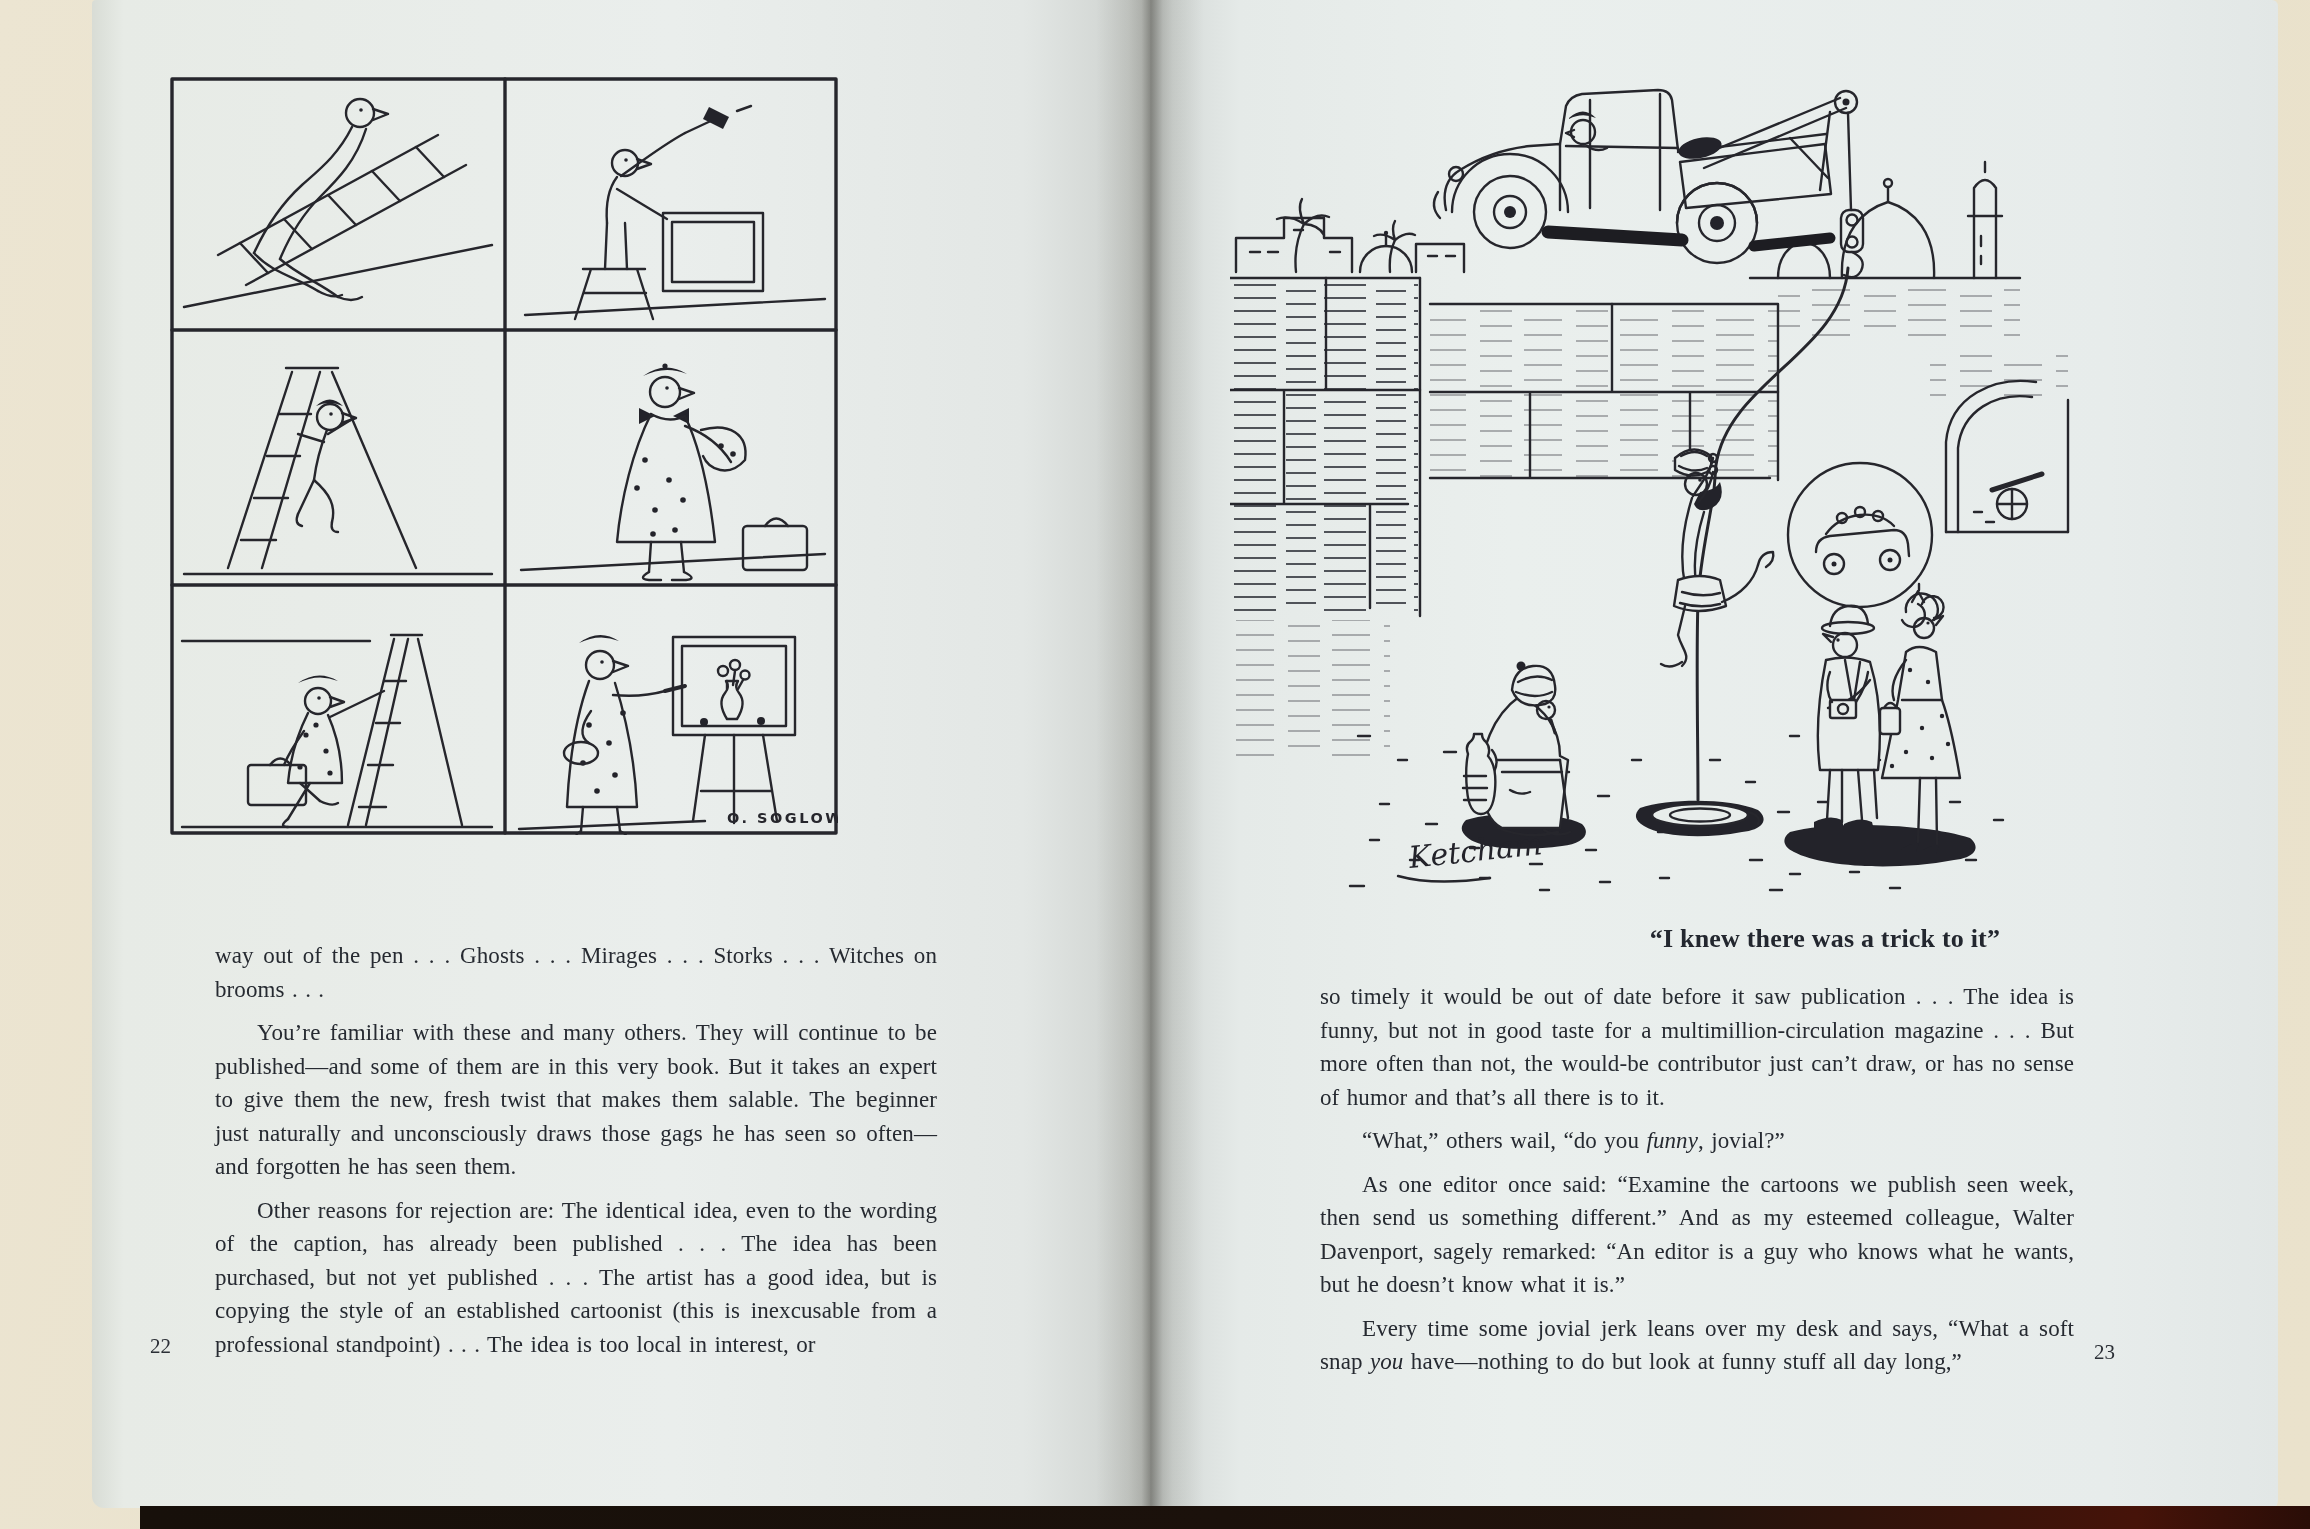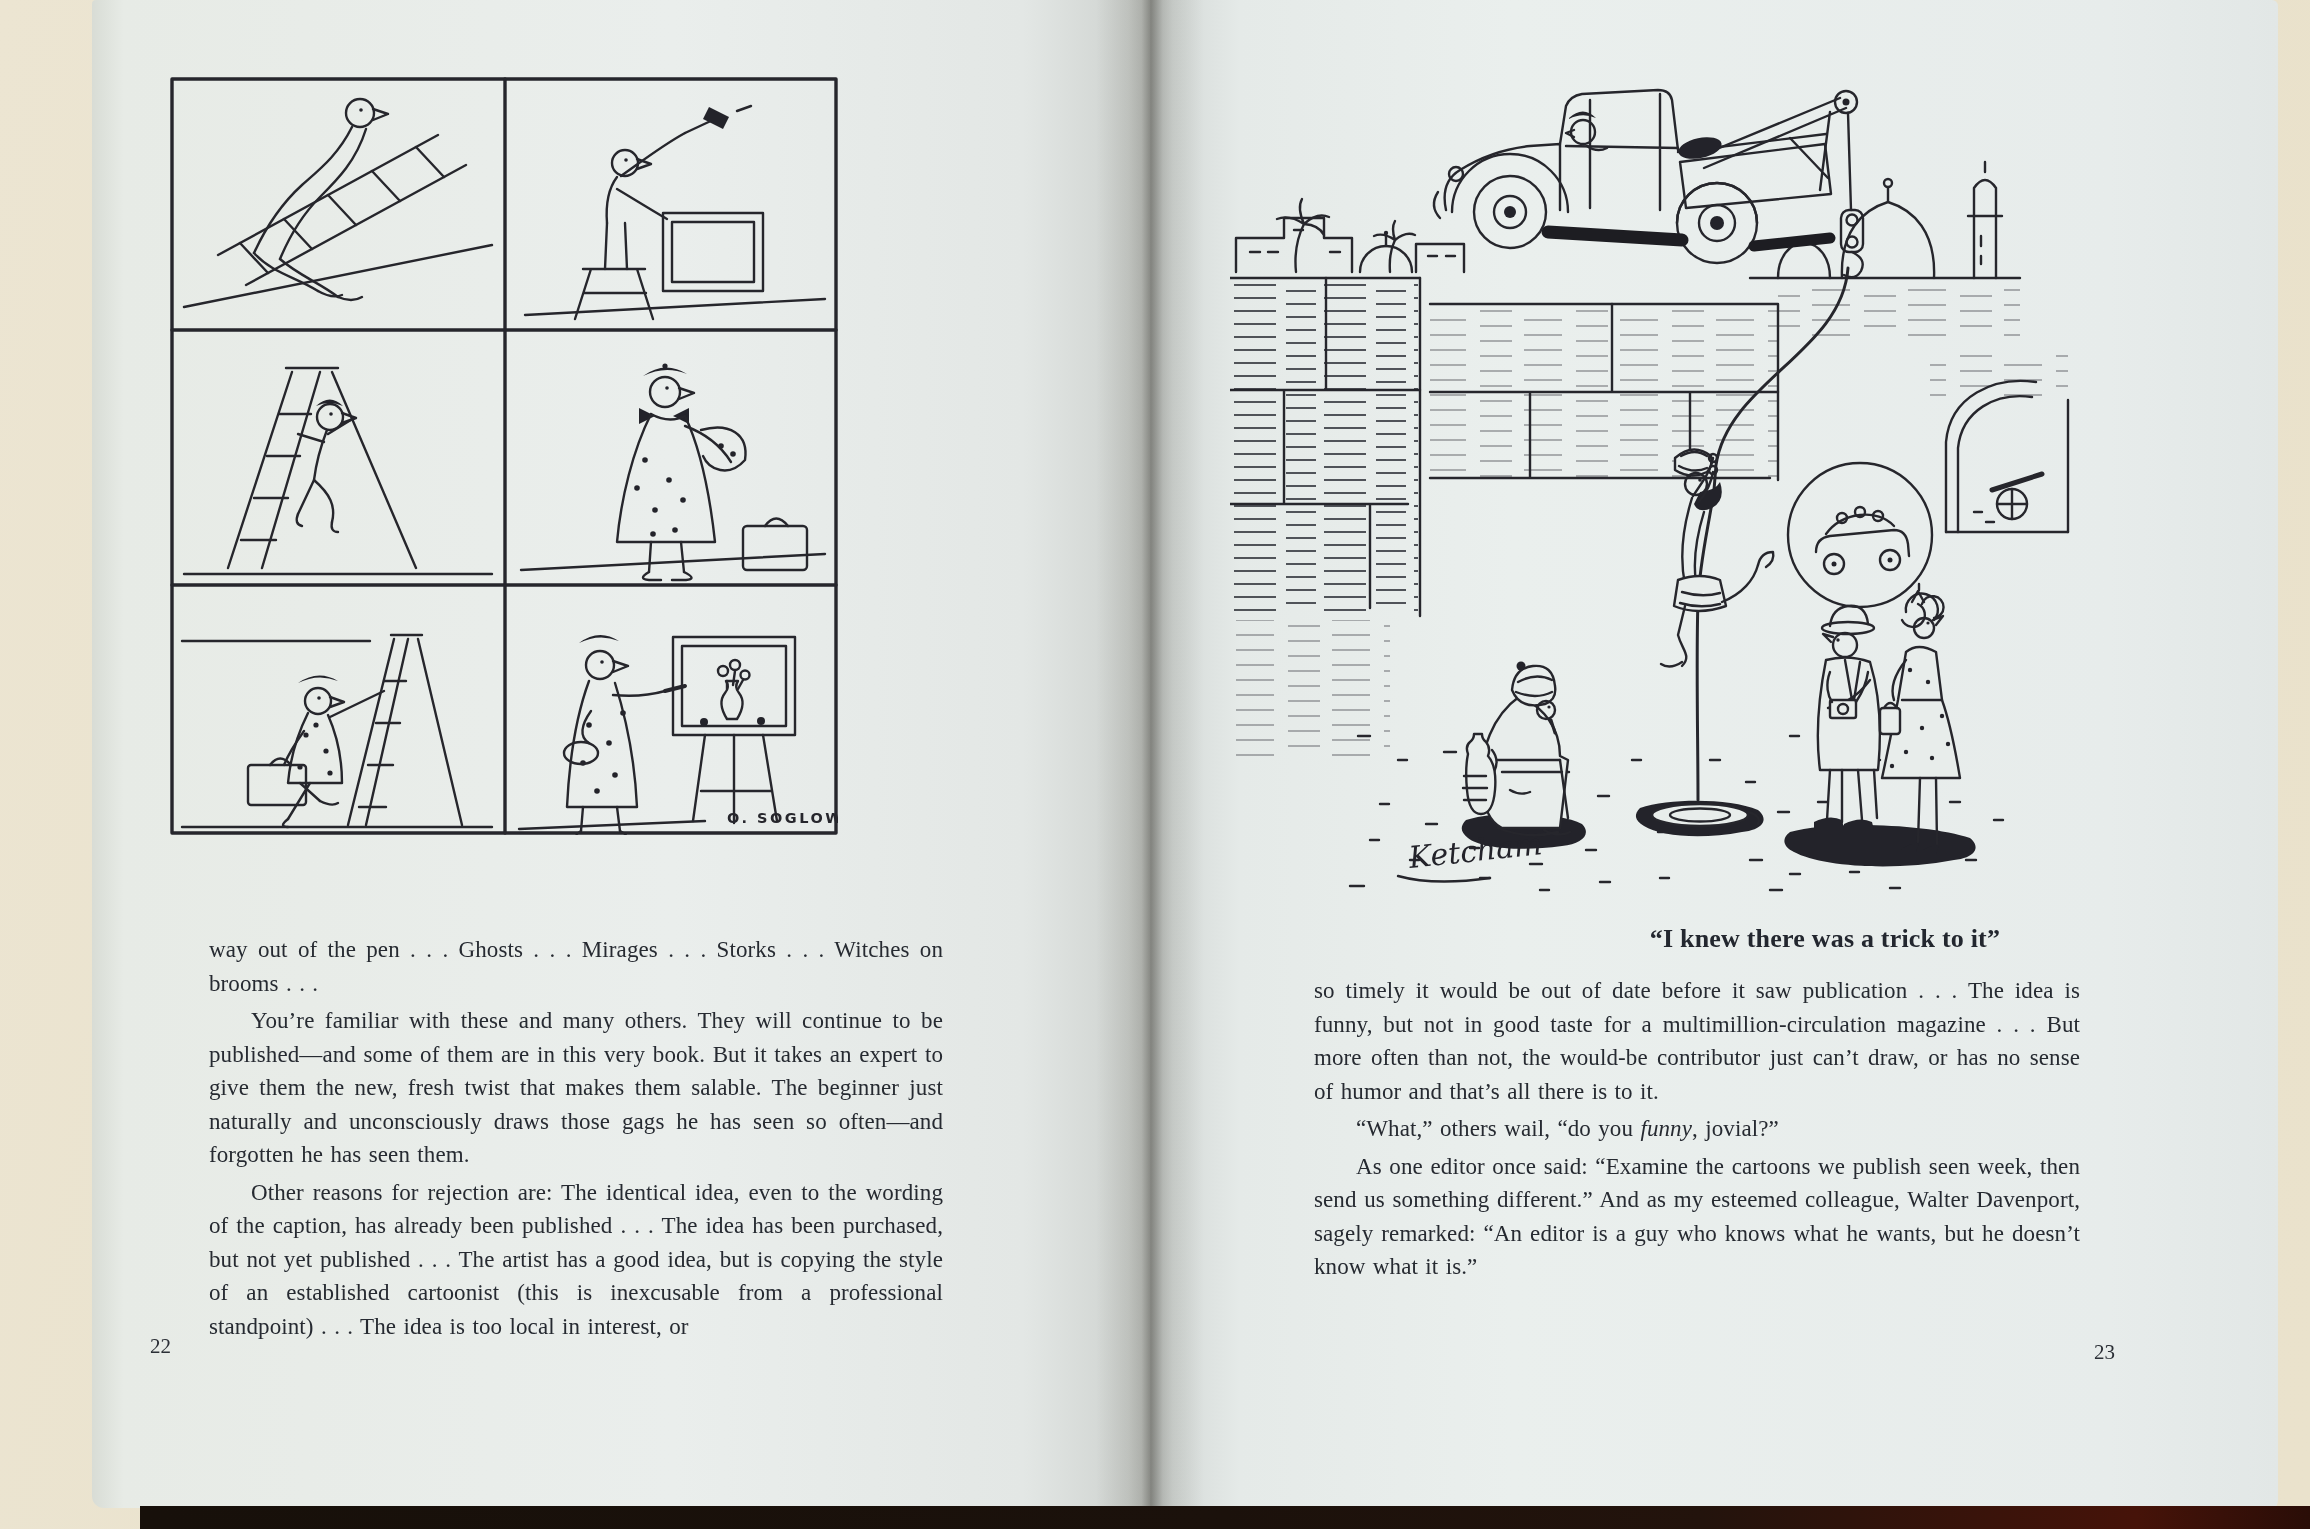--- a/index.html
+++ b/index.html
@@ -27,21 +27,21 @@
     position:absolute;left:140px;top:1506px;width:2170px;height:23px;
     background:linear-gradient(90deg,#17100a 0%,#1b110b 50%,#23130c 72%,#461309 92%,#2a0d07 100%);
   }
   .cartoon{position:absolute;}
   .cartoon svg{display:block;}
   .art{stroke:#26262c;stroke-width:2.4;fill:none;stroke-linecap:round;stroke-linejoin:round;}
   .art-thick{stroke:#26262c;stroke-width:3.4;fill:none;stroke-linecap:round;stroke-linejoin:round;}
   .ink{fill:#23232a;stroke:none;}
   .paper{fill:#e8edeb;}
   .bodytext{position:absolute;font-size:23px;line-height:33.5px;text-align:justify;word-spacing:1.5px;letter-spacing:.1px;}
-  .bodytext p{margin:4px;}
+  .bodytext p{margin:10px;}
   .bodytext p.indent{text-indent:42px;}
   .left-text{left:205px;top:929px;width:742px;}
   .right-text{left:1310px;top:970px;width:774px;font-family:Liberation Serif, serif;}
   .pagenum{position:absolute;font-size:21px;color:#2b2f36;}
   .pagenum-left{left:150px;top:1324px;margin-top:10px;}
   .pagenum-right{left:2094px;top:1340px;}
   .caption{
     position:absolute;left:1560px;top:924px;width:530px;
     text-align:center;font-weight:bold;font-size:26px;color:#23272f;letter-spacing:.2px;
   }
@@ -415,16 +415,17 @@
       </g>
     </svg>
   </div>
 
   <div class="caption">“I knew there was a trick to it”</div>
 
   <div class="bodytext right-text">
     <p>so timely it would be out of date before it saw publication . . . The idea is funny, but not in good taste for a multimillion-circulation magazine . . . But more often than not, the would-be contributor just can’t draw, or has no sense of humor and that’s all there is to it.</p>
     <p class="indent"><span>“What,” others wail, “do you </span><i>funny</i><span>, jovial?”</span></p>
     <p class="indent">As one editor once said: “Examine the cartoons we publish seen week, then send us something different.” And as my esteemed colleague, Walter Davenport, sagely remarked: “An editor is a guy who knows what he wants, but he doesn’t know what it is.”</p>
+    <p class="indent"><span>Every time some jovial jerk leans over my desk and says, “What a soft snap </span><i>you</i><span> have—nothing to do but look at funny stuff all day long,”</span></p>
   </div>
   <div class="pagenum pagenum-right">23</div>
 
 </div>
 
 </body></html>

